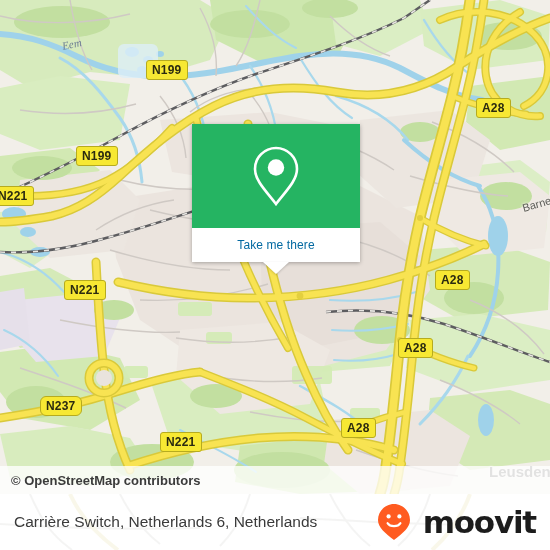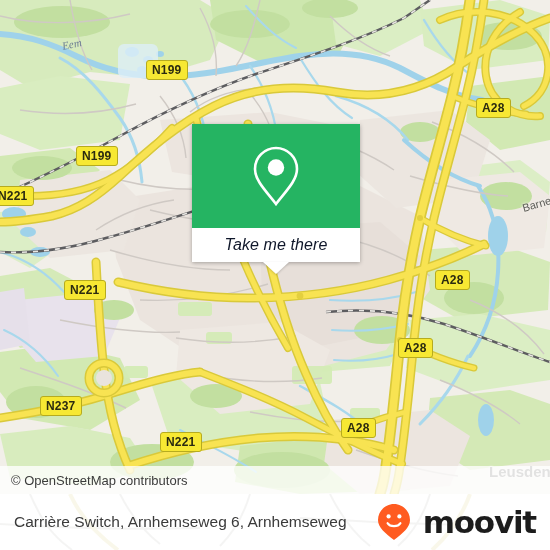--- a/index.html
+++ b/index.html
@@ -97,26 +97,25 @@
     justify-content: center;
   }
   .popup-bottom {
     background: #ffffff;
     height: 34px;
     display: flex;
     align-items: center;
     justify-content: center;
   }
   .popup-cta {
-    color: #0f172a;
-    font-family: "Liberation Sans", sans-serif;
-    font-size: 16px;
+    color: #0369a1;
+    font-family: "Liberation Sans", sans-serif;
+    font-size: 12px;
     letter-spacing: 0.1px;
     white-space: nowrap;
-    font-style: italic;
   }
   .popup-tail {
     position: absolute;
     left: 50%;
     bottom: -12px;
     margin-left: -13px;
     width: 0;
     height: 0;
     border-left: 13px solid transparent;
     border-right: 13px solid transparent;
@@ -127,20 +126,21 @@
   
   .attribution {
     position: absolute;
     left: 0;
     top: 466px;
     width: 550px;
     height: 28px;
     background: rgba(255,255,255,0.78);
     display: flex;
     align-items: center;
+    font-weight: bold;
   }
   .attribution-text {
     color: #3b3b3b;
     font-family: "Liberation Sans", sans-serif;
     font-size: 13px;
     padding-left: 11px;
     white-space: nowrap;
   }
 
   
@@ -423,21 +423,21 @@
       </g>
     </svg>
 
     <div class="shield" style="left:146px; top:60px;">N199</div>
     <div class="shield" style="left:76px;  top:146px;">N199</div>
     <div class="shield" style="left:476px; top:98px;">A28</div>
     <div class="shield" style="left:-8px;  top:186px;">N221</div>
     <div class="shield" style="left:64px;  top:280px;">N221</div>
     <div class="shield" style="left:435px; top:270px;">A28</div>
     <div class="shield" style="left:398px; top:338px;">A28</div>
-    <div class="shield" style="left:40px;  top:396px;">N237</div>
+    <div class="shield" style="left:40px;  top:396px;border-radius:6px;">N237</div>
     <div class="shield" style="left:160px; top:432px;">N221</div>
     <div class="shield" style="left:341px; top:418px;">A28</div>
 
     <div class="water-label" style="left:62px; top:38px; transform:rotate(-12deg);">Eem</div>
 
     <div class="road-name-label" style="left:522px; top:198px; transform:rotate(-16deg);">Barne</div>
 
     <div class="place-label" style="left:489px; top:463px;">Leusden</div>
 
     <div class="popup">
@@ -469,21 +469,21 @@
         <path d="M0,30 C60,34 130,36 200,34"></path>
         <path d="M300,24 C370,28 440,32 510,30"></path>
       </g>
       <g fill="none" stroke="#c9b93a" stroke-width="4">
         <path d="M70,0 C80,22 96,40 118,56"></path>
         <path d="M470,0 C462,22 450,40 432,56"></path>
       </g>
     </svg>
 
     <div class="footer-inner">
-      <span class="footer-address">Carrière Switch, Arnhemseweg 6, Arnhemseweg</span>
+      <span class="footer-address">Carrière Switch, Netherlands 6, Netherlands</span>
 
       <div class="brand">
         <svg width="34" height="38" viewBox="0 0 34 38">
           <path d="M17 1 C8.2 1 1 8.2 1 17 C1 24.6 8 30 17 37 C26 30 33 24.6 33 17 C33 8.2 25.8 1 17 1 Z" fill="#ff5b20"></path>
           <circle cx="11.6" cy="13.4" r="2.1" fill="#ffffff"></circle>
           <circle cx="22.4" cy="13.4" r="2.1" fill="#ffffff"></circle>
           <path d="M10.6 20.2 C13 24.2 21 24.2 23.4 20.2" fill="none" stroke="#ffffff" stroke-width="2.2" stroke-linecap="round"></path>
         </svg>
         <span class="brand-word">moovit</span>
       </div>

